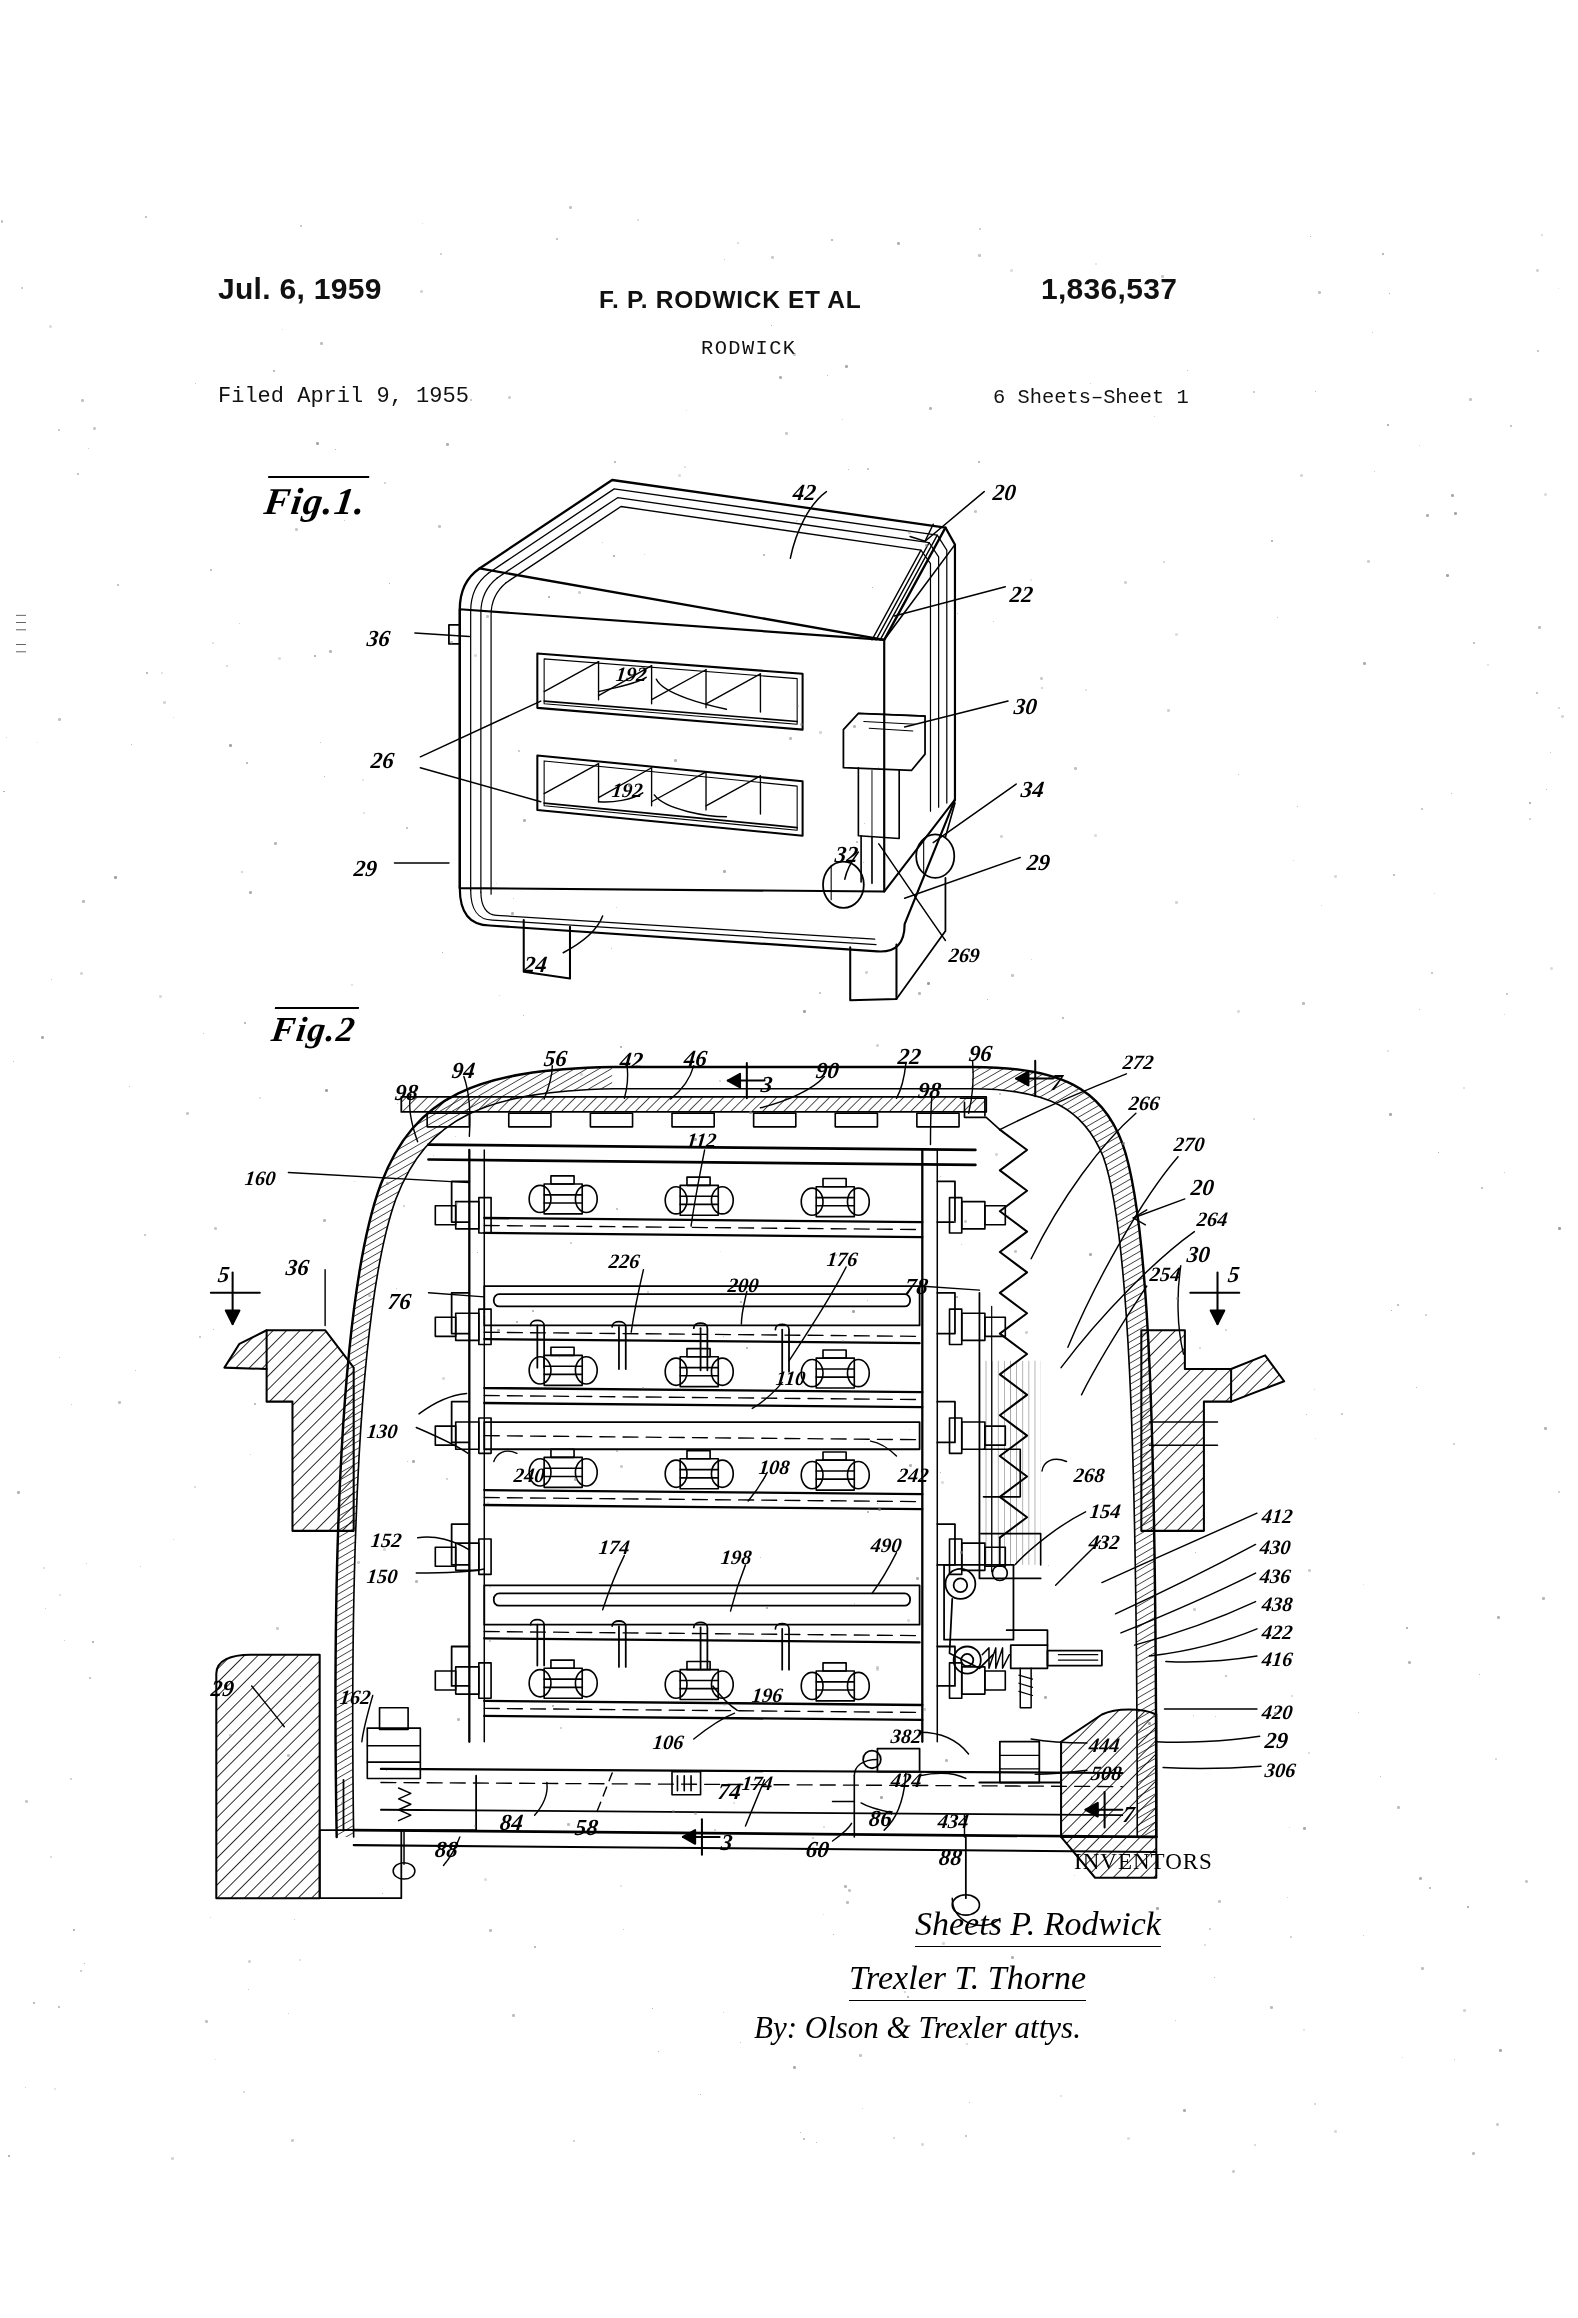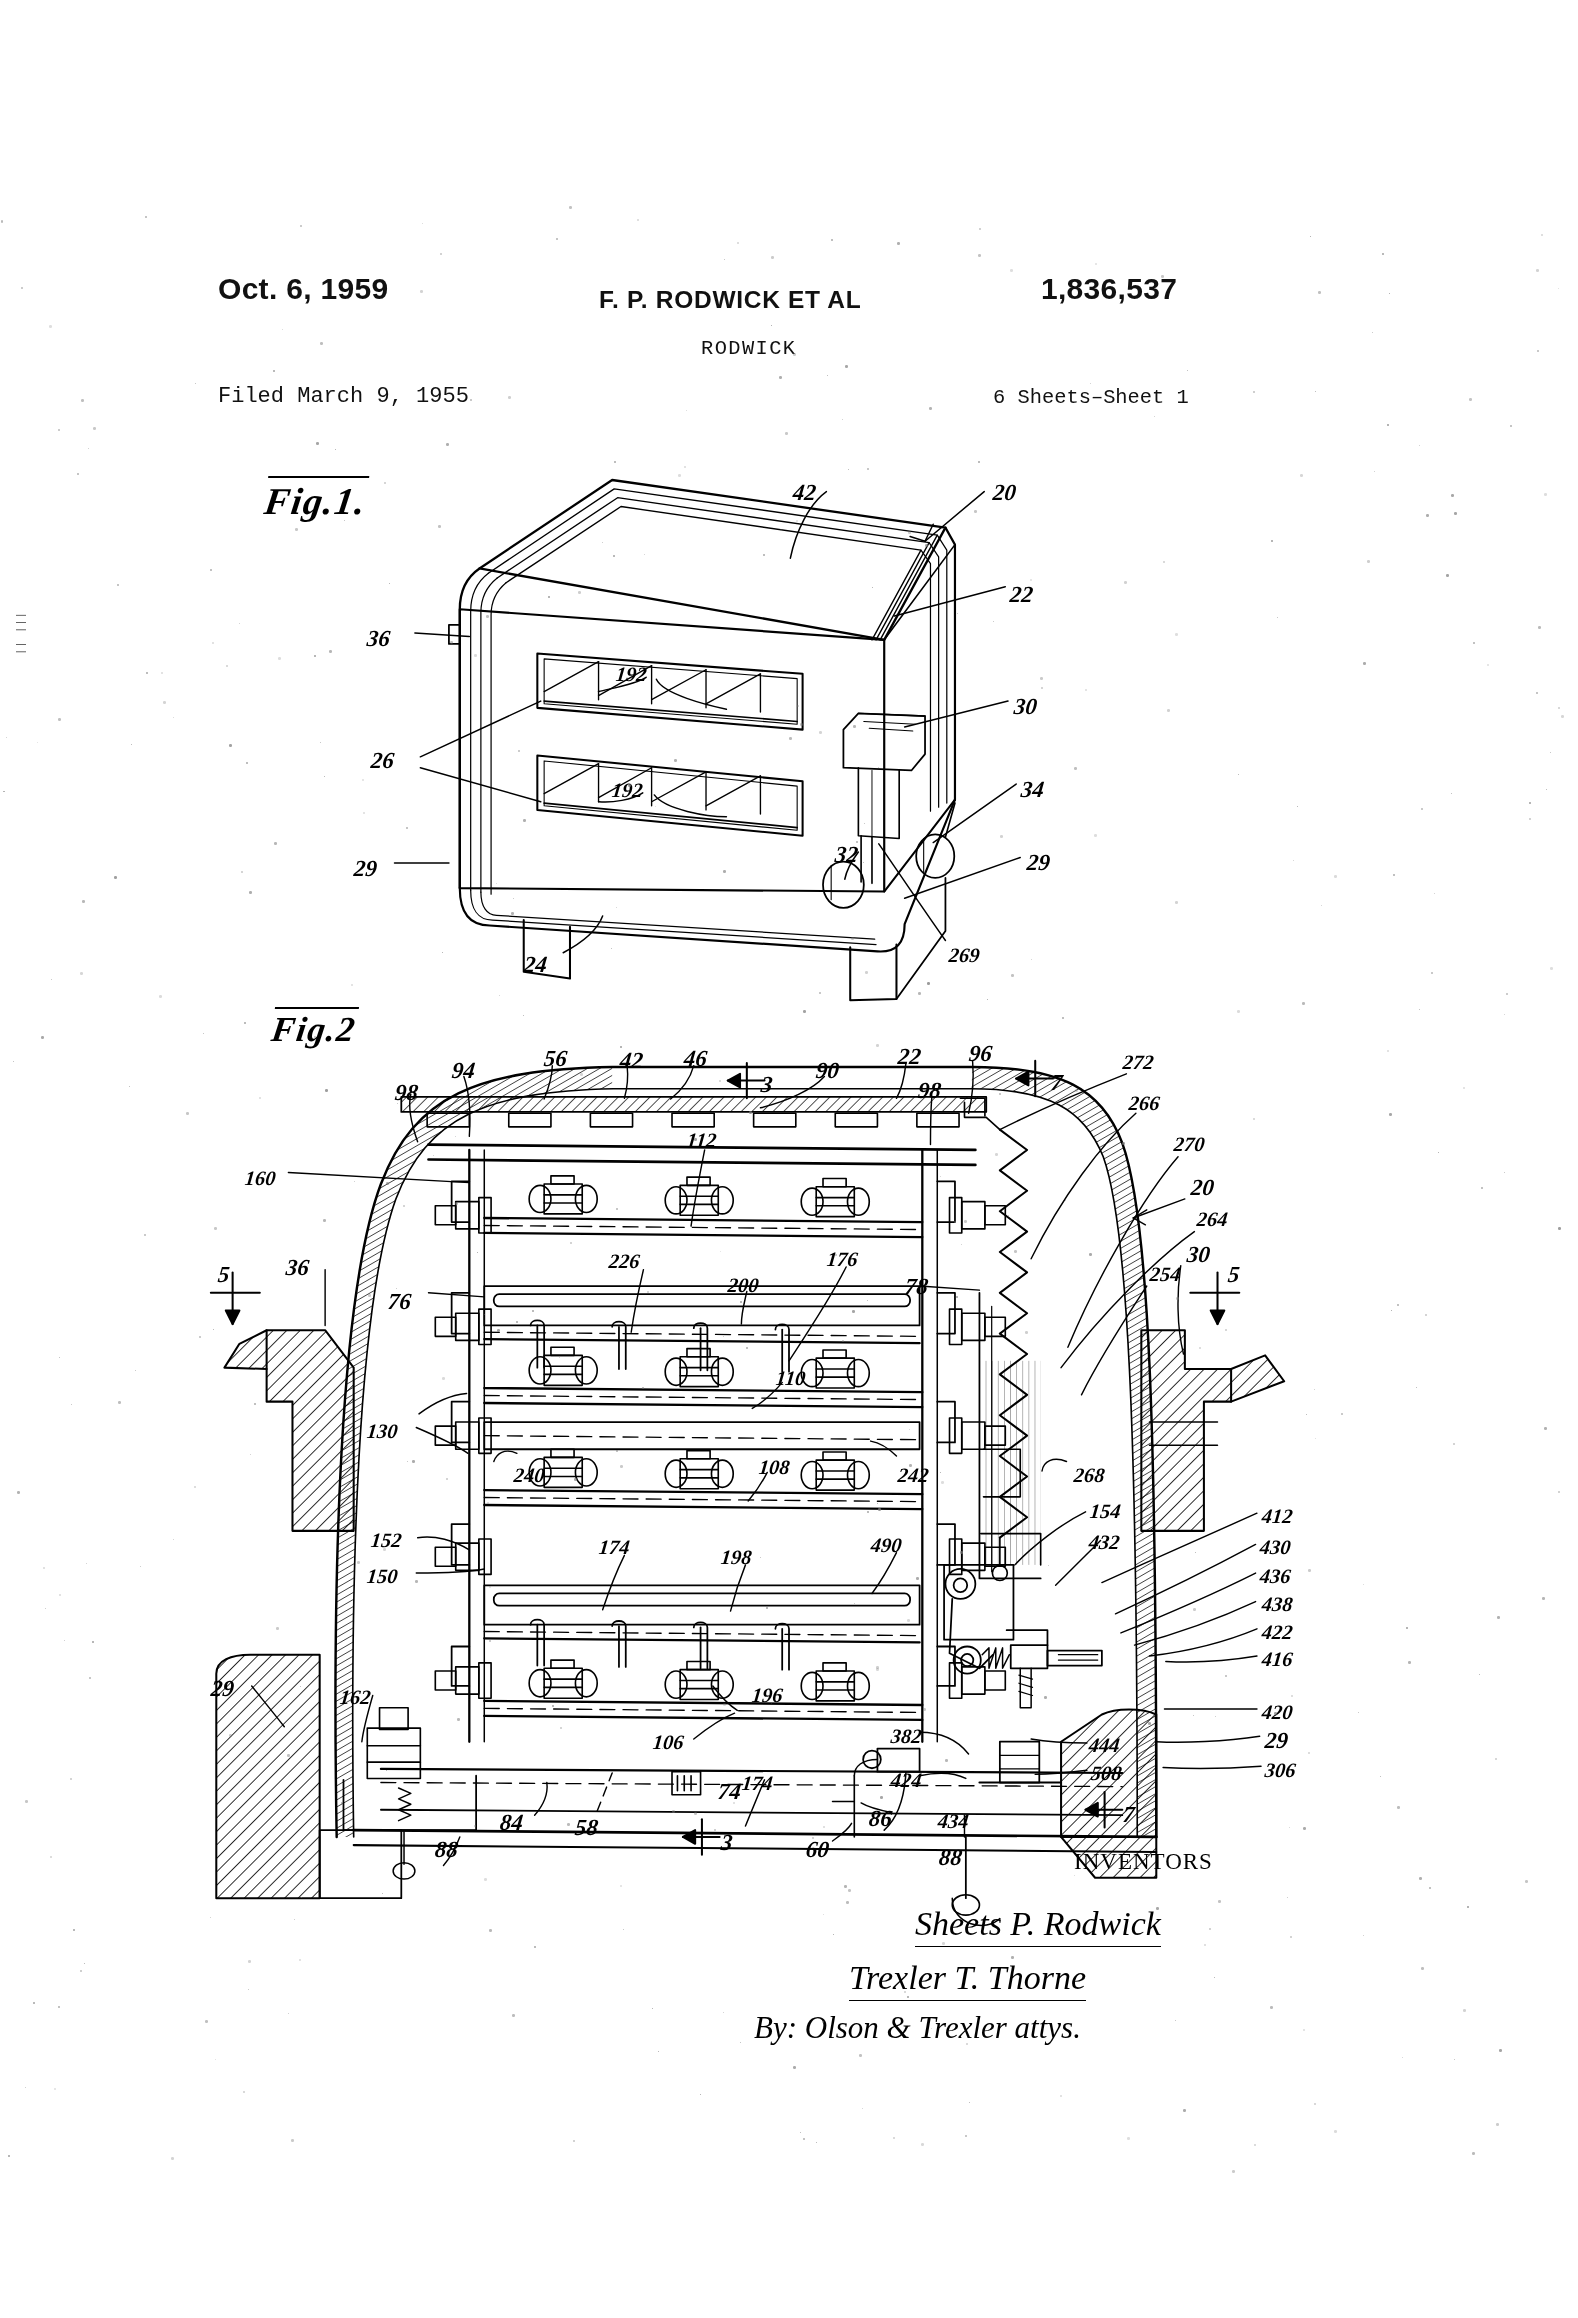--- a/index.html
+++ b/index.html
@@ -82,25 +82,25 @@
     writing-mode:vertical-rl;
     font-size:11px;font-family:"Liberation Mono",monospace;
     color:#333;opacity:.85;letter-spacing:0.7px;
   }
 </style>
 </head>
 <body>
 
 <div id="page">
 
-  <div class="hdr" id="hdr-date">Oct. 6, 1959</div>
+  <div class="hdr" id="hdr-date">Jul. 6, 1959</div>
   <div class="hdr" id="hdr-inventor">F. P. RODWICK  ET AL</div>
   <div class="hdr" id="hdr-patentno">1,836,537</div>
   <div class="hdr" id="hdr-title">RODWICK</div>
-  <div class="hdr" id="hdr-filed">Filed March 9, 1955</div>
+  <div class="hdr" id="hdr-filed">Filed April 9, 1955</div>
   <div class="hdr" id="hdr-sheets">6 Sheets–Sheet 1</div>
 
   <div id="margin-mark">||| ||</div>
 
   <div class="figlabel" id="fig1-label" style="left:265px;top:476px;">Fig.1.</div>
   <div class="figlabel" id="fig2-label" style="left:272px;top:1007px;font-size:35px;">Fig.2</div>
 
   <svg class="art" viewBox="0 0 2320 3408">
     <defs>
       <pattern id="hatch" width="14" height="14" patternTransform="rotate(45)" patternUnits="userSpaceOnUse">

